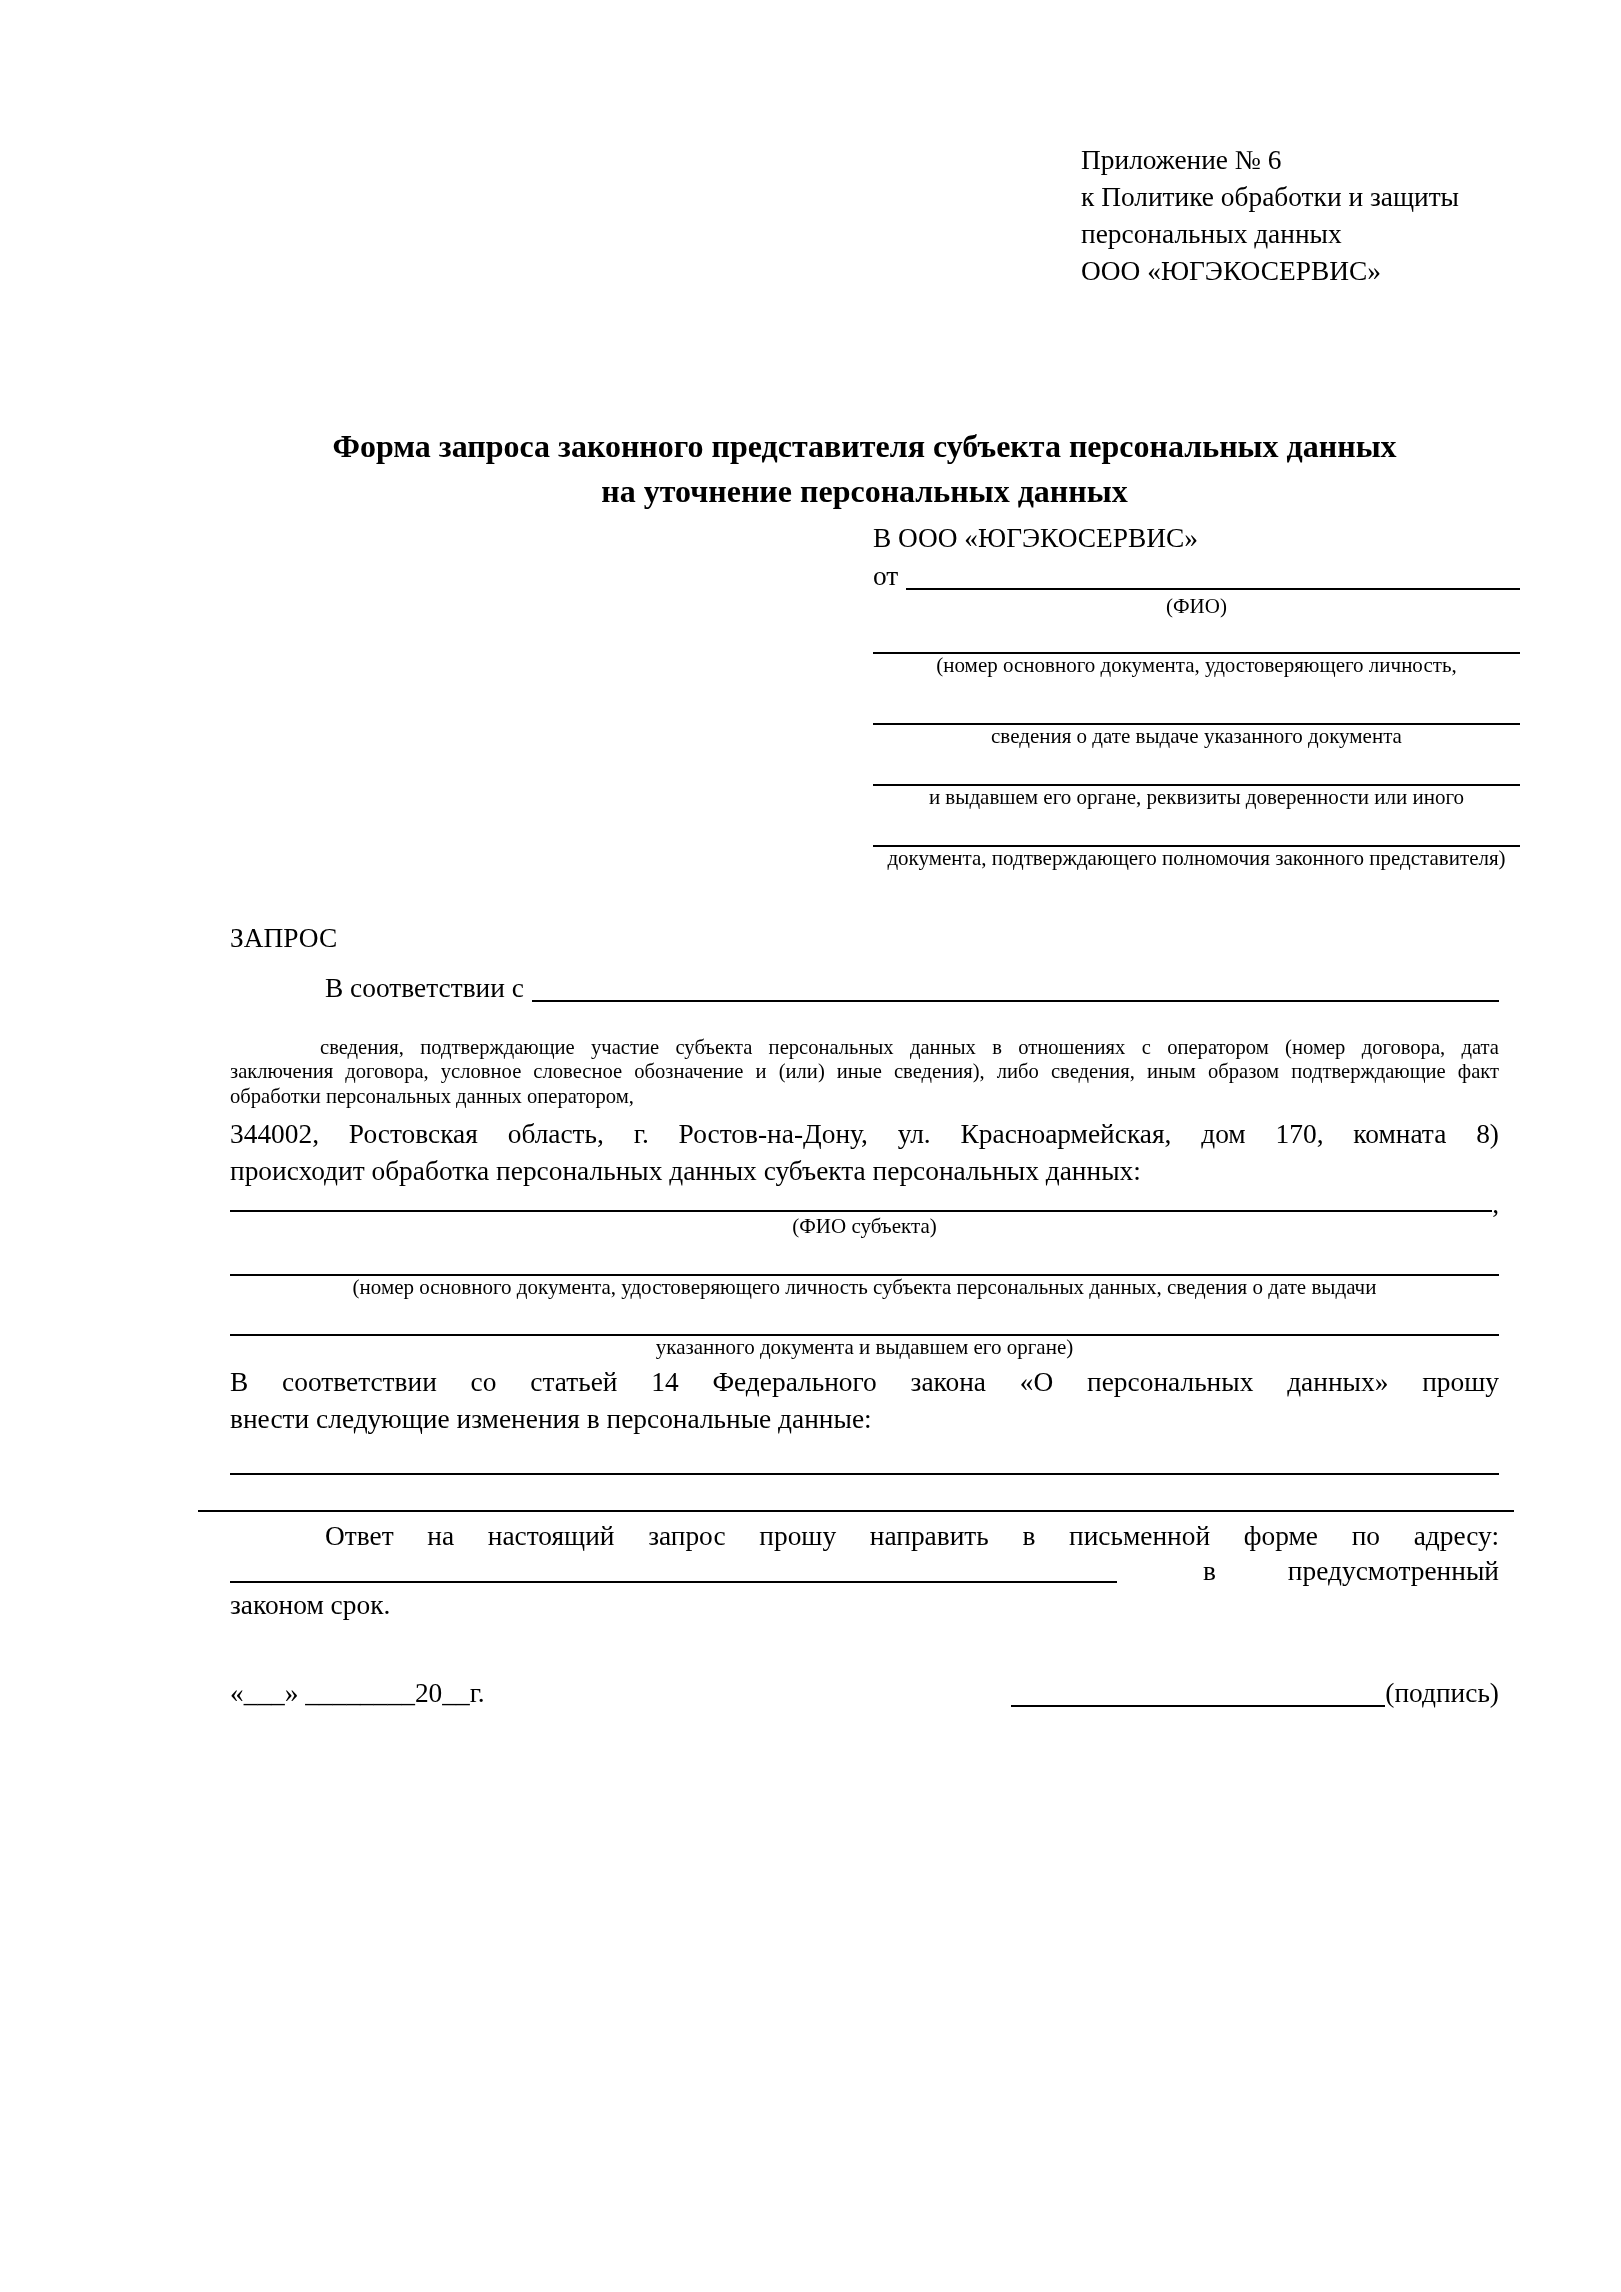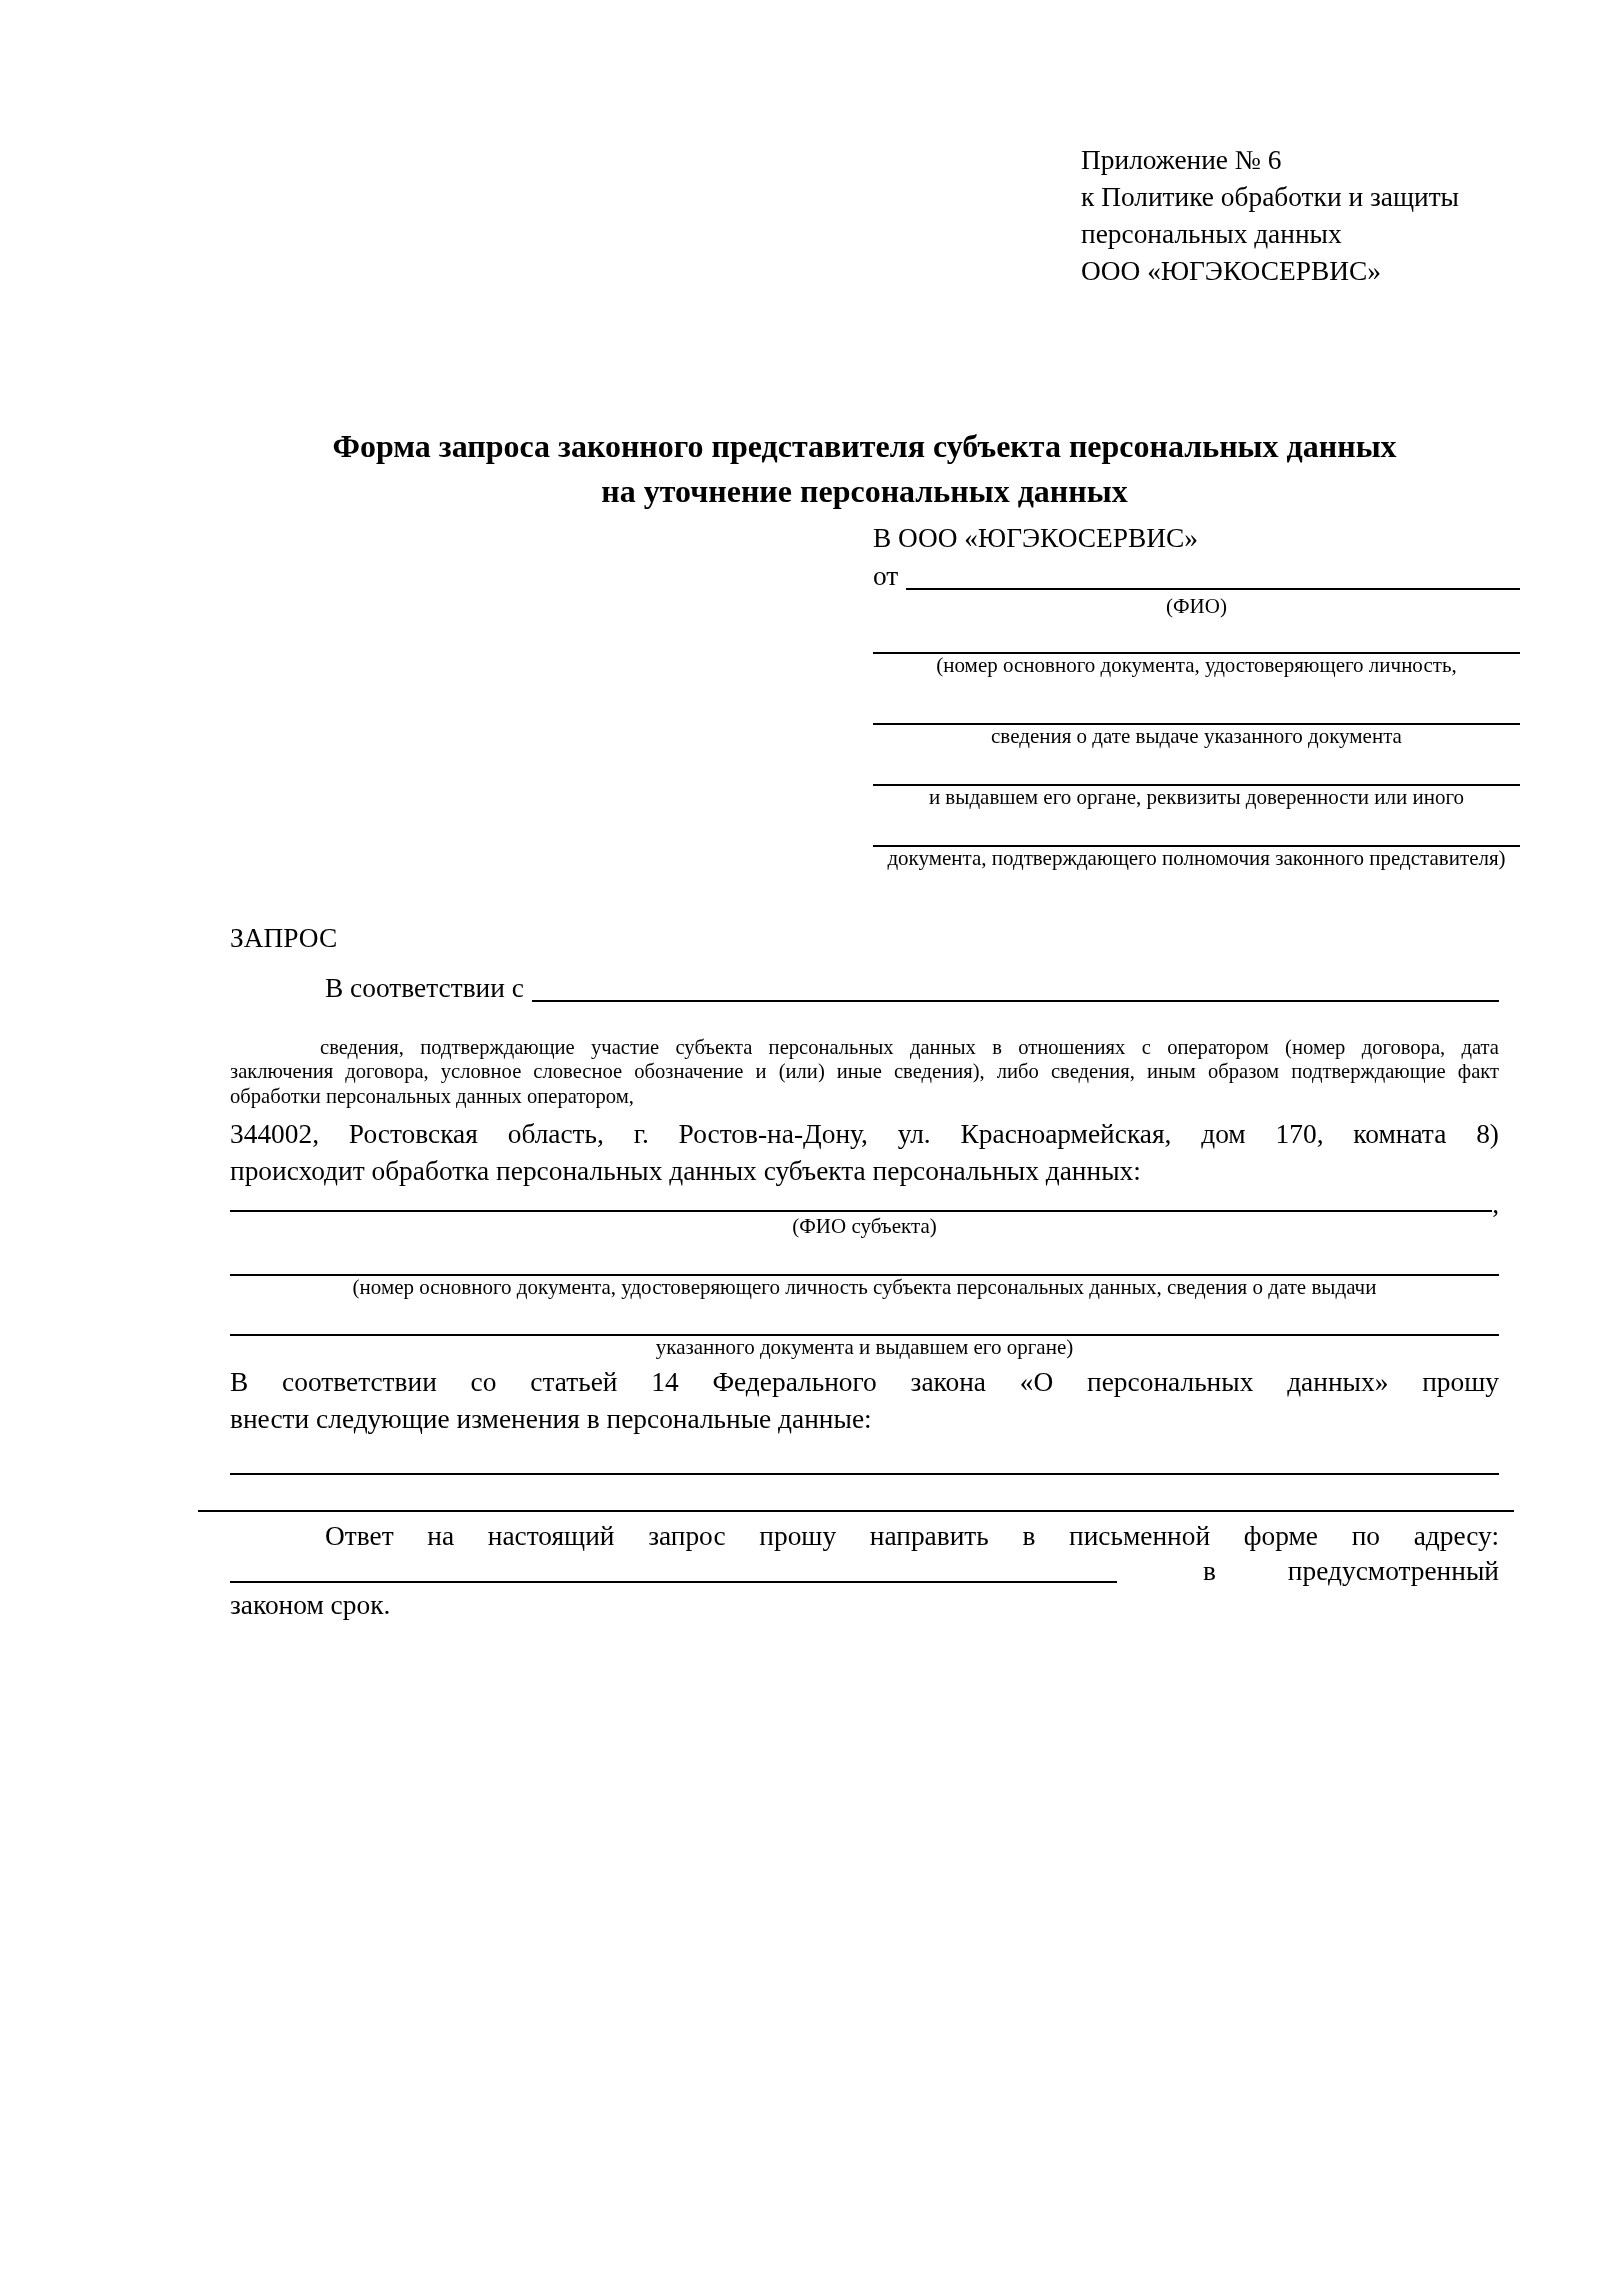--- a/index.html
+++ b/index.html
@@ -140,16 +140,23 @@
       <div class="answer-row">
         <span class="answer-fill"></span>
         <span class="answer-tail">
           <span>в</span>
           <span>предусмотренный</span>
         </span>
       </div>
       <div>законом срок.</div>
     </div>
 
+    <div class="footer-row">
+      <span>«___» ________20__г.</span>
+      <span class="sig-group">
+        <span class="sig-line"></span>
+        <span>(подпись)</span>
+      </span>
+    </div>
 
   </div>
 </div>
 
 
 </body></html>

